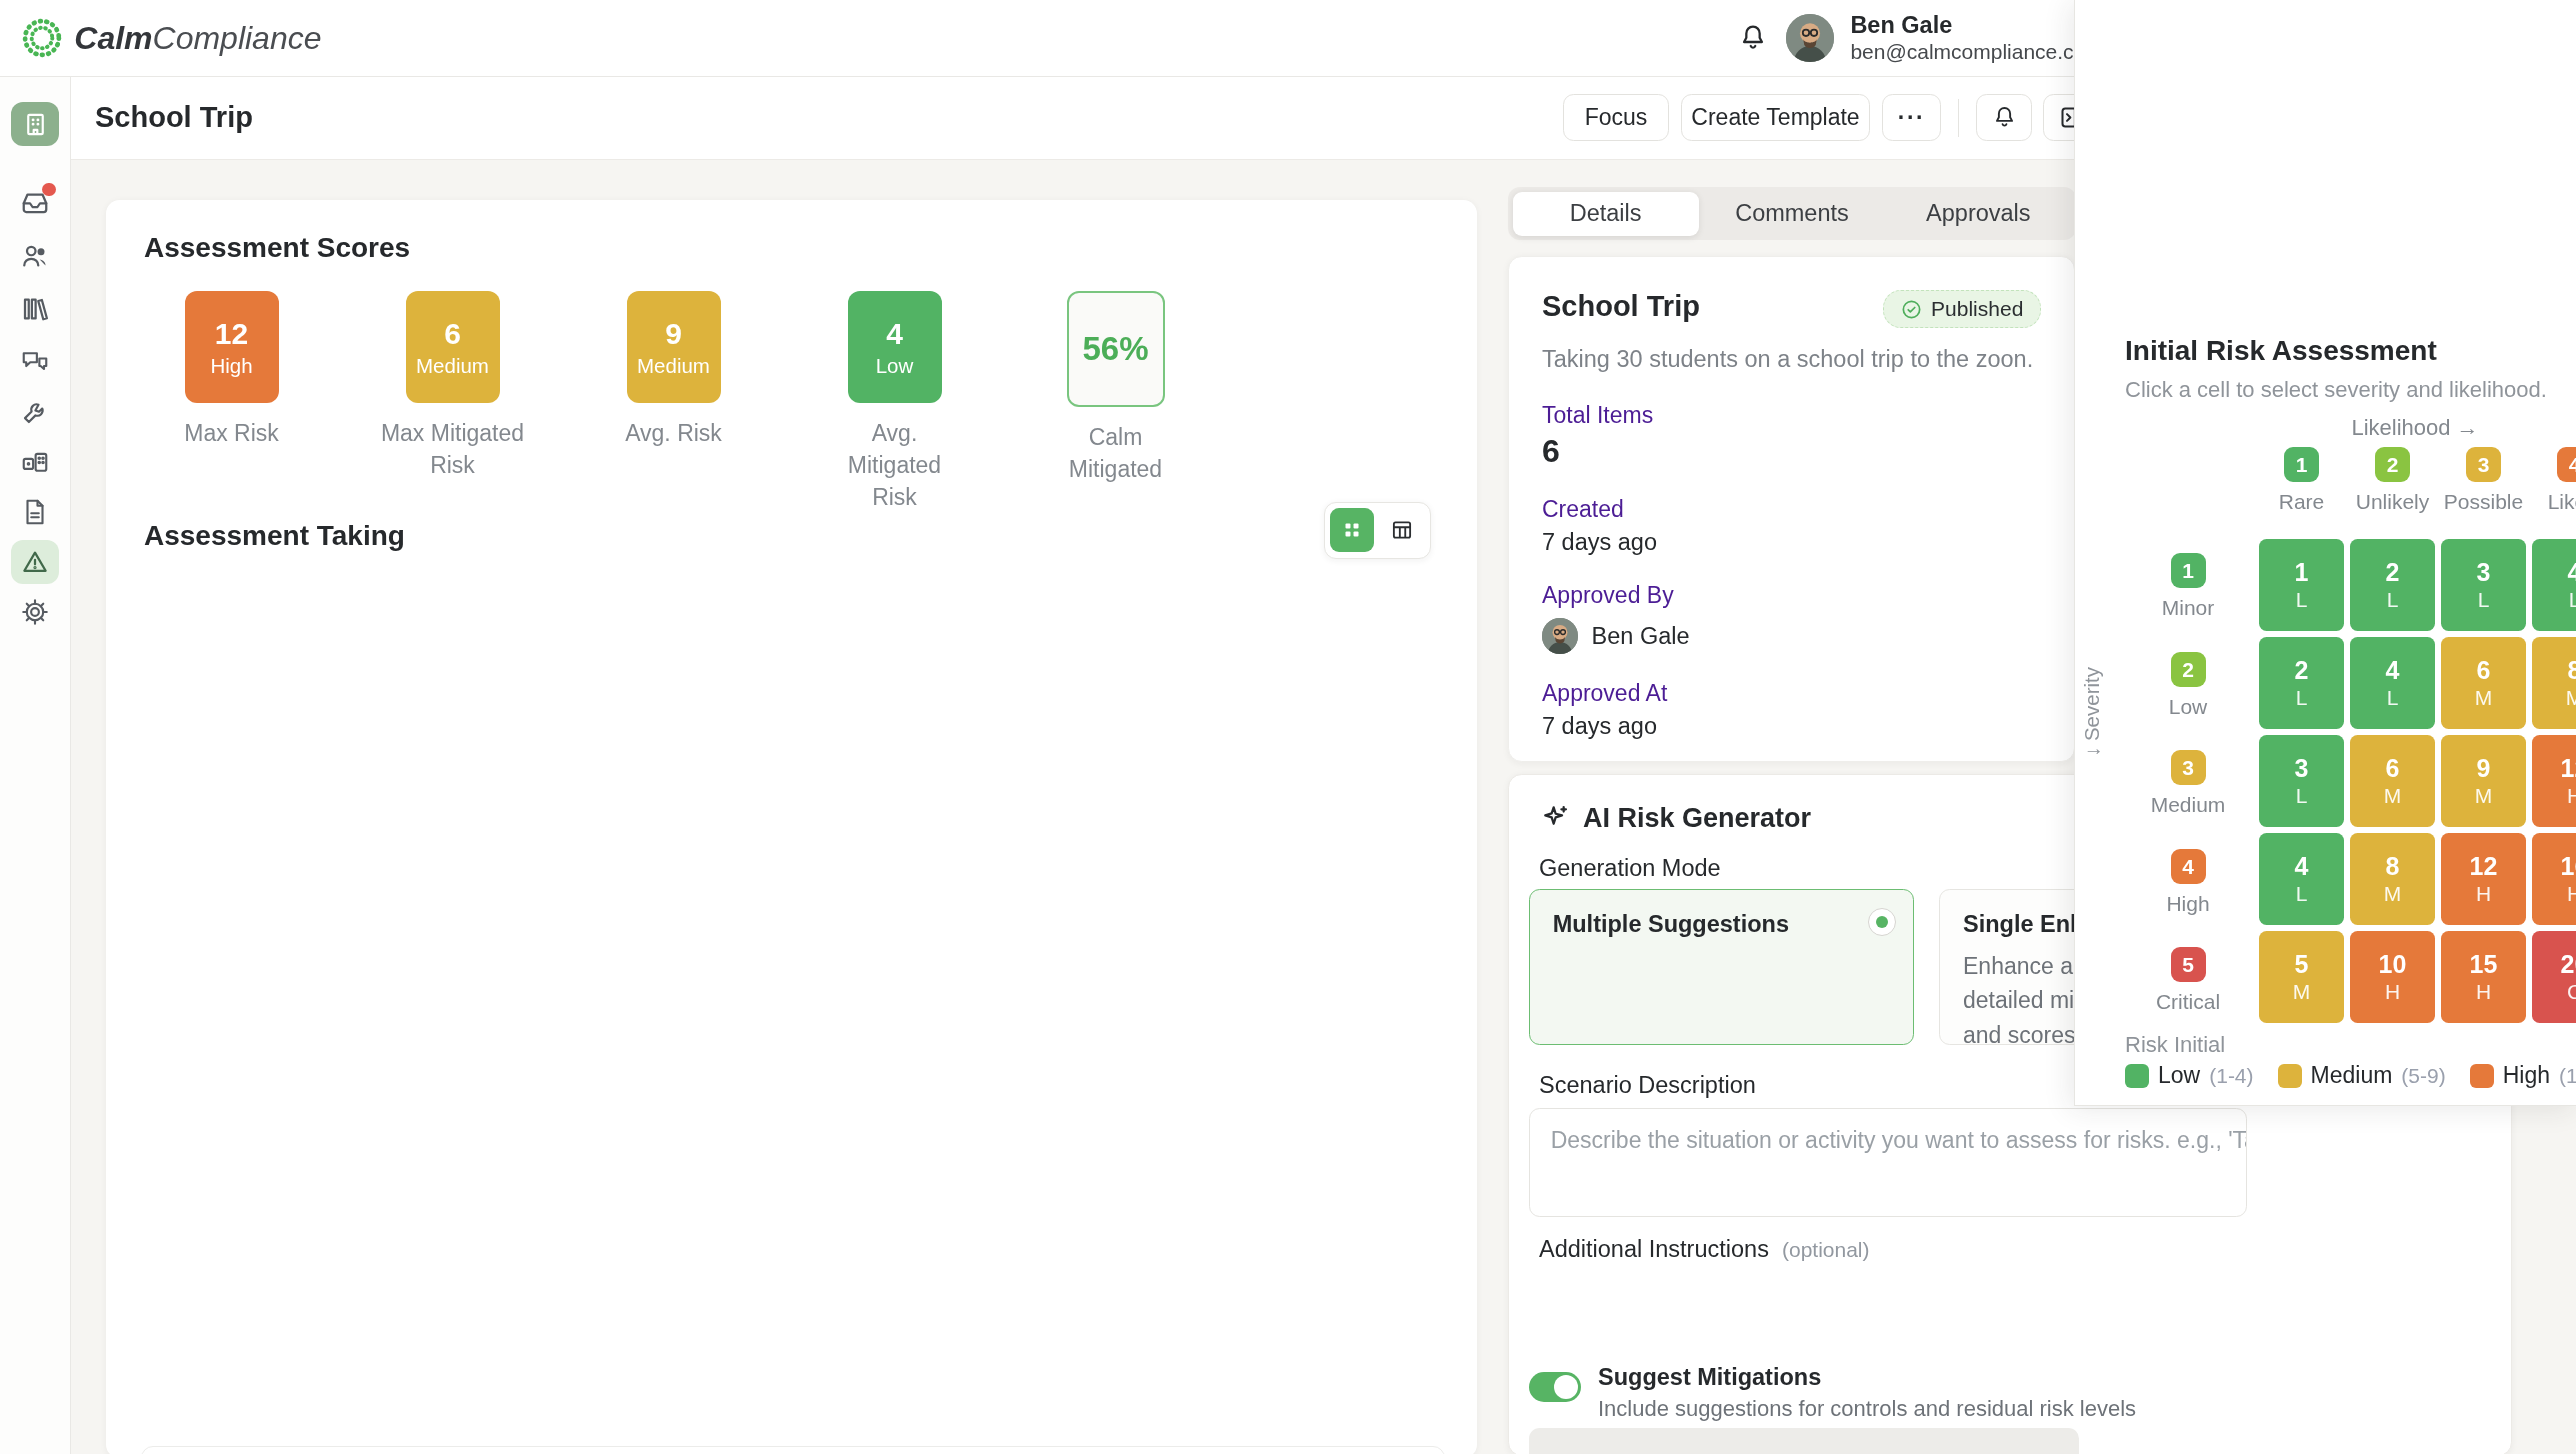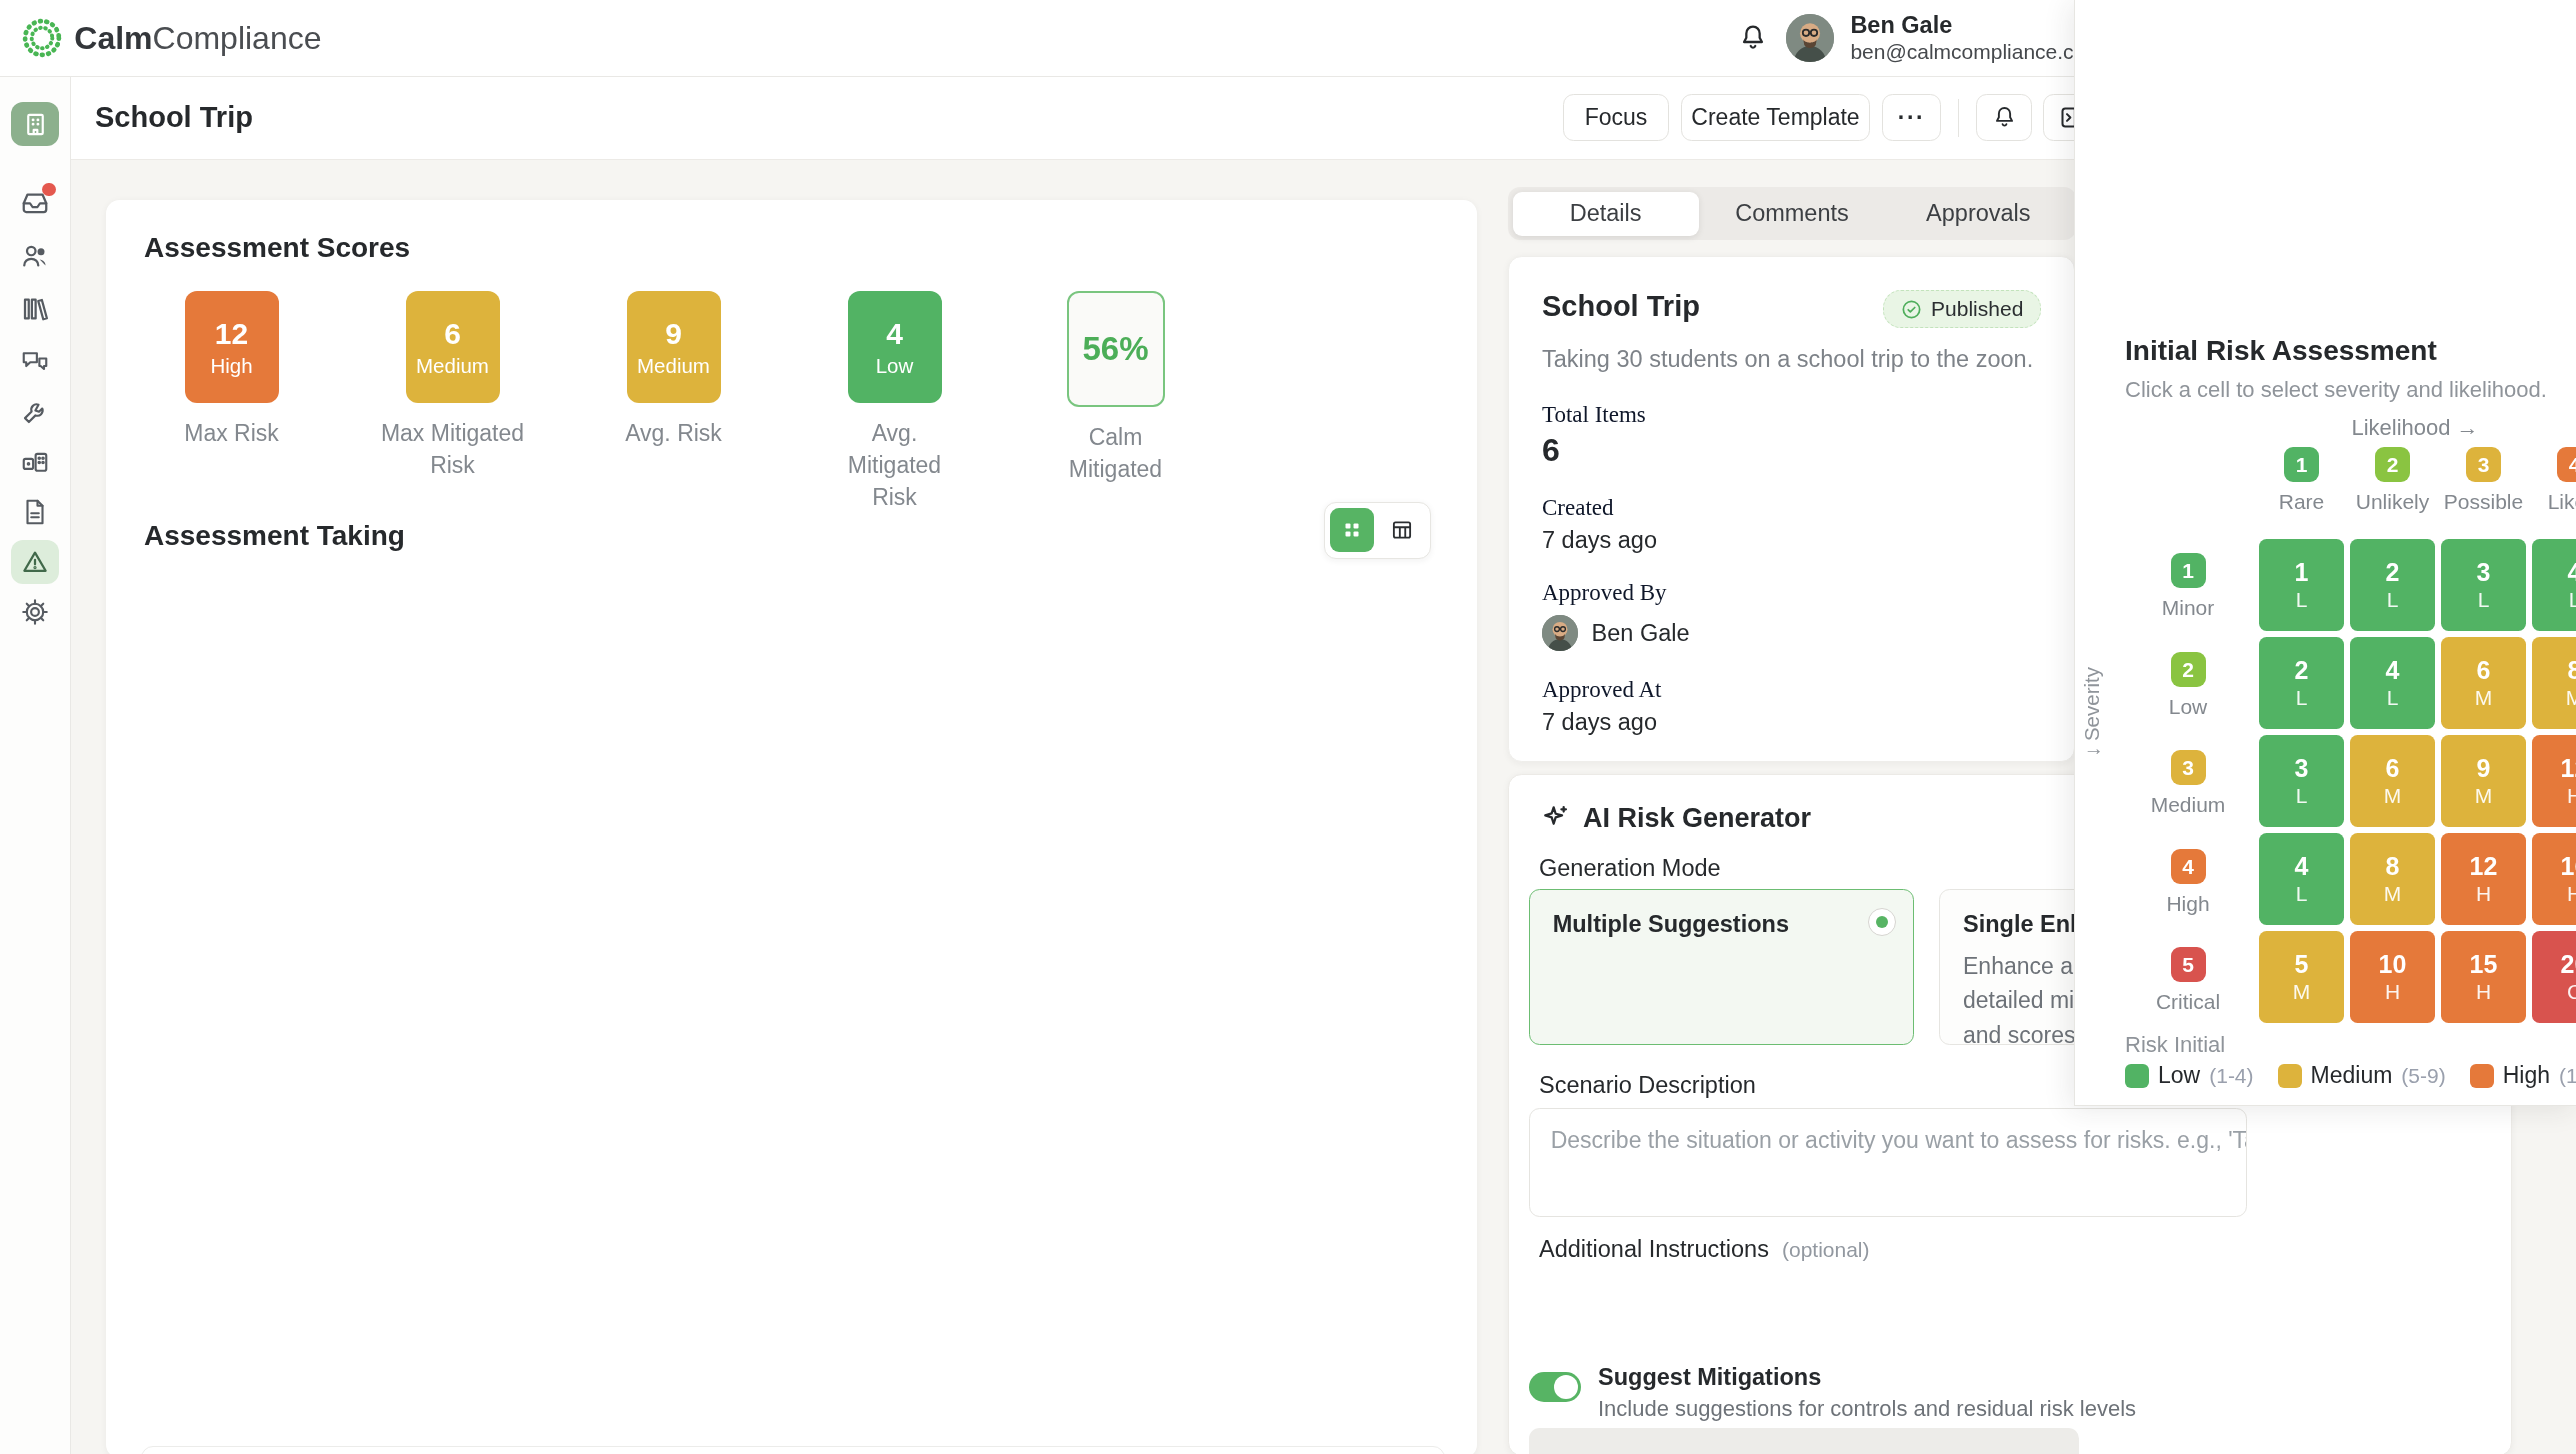--- a/index.html
+++ b/index.html
@@ -2,21 +2,21 @@
 <html style="font-size:12px"><head>
 <meta charset="utf-8">
 <style>
   html,body{margin:0;padding:0;background:#e8e8e8;font-family:"Liberation Sans",sans-serif;}
   .stage{position:relative;width:2576px;height:1455px;background:#f6f5f2;overflow:hidden;}
   .abs{position:absolute;}
   svg{display:block;}
 
   
   .topbar{left:0;top:0;width:2576px;height:76px;background:#fff;border-bottom:0.8px solid #e9e8e5;z-index:10;}
-  .brand{left:19.7px;top:16px;display:flex;align-items:center;gap:10.6px;}
+  .brand{left:19.7px;top:16px;display:flex;align-items:center;gap:10.6px;font-style:italic;}
   .brand-text{font-size:32px;color:#3a3d40;}
   .brand-text b{font-weight:bold;color:#33363a;}
   .brand-text span{font-weight:400;color:#4a4d51;}
   .user-cluster{left:1737px;top:0;height:76px;display:flex;align-items:center;gap:16.7px;}
   .user-name{font-size:23.5px;font-weight:bold;color:#26292c;line-height:1.15;}
   .user-email{font-size:21px;color:#46494d;line-height:1.2;}
   .avatar{border-radius:50%;overflow:hidden;background:#7f8a82;}
 
   
   .sidebar{left:0;top:76px;width:70px;height:1379px;background:#fdfdfc;border-right:0.8px solid #e9e8e5;z-index:9;}
@@ -70,21 +70,21 @@
   
   .tabsbar{left:1508px;top:187px;width:568px;height:53px;background:#eceae7;border-radius:12px;display:flex;padding:4.5px;box-sizing:border-box;z-index:4;}
   .tab{flex:1;display:flex;align-items:center;justify-content:center;font-size:23.5px;color:#3c3f43;border-radius:9px;}
   .tab.active{background:#fff;box-shadow:0 1.5px 6px rgba(40,40,40,.10);font-weight:400;}
 
   .details-card{left:1508px;top:256px;width:567px;height:506px;z-index:4;border:0.8px solid #efeeeb;padding:33px;box-sizing:border-box;overflow:hidden;}
   .d-titlerow{display:flex;justify-content:space-between;align-items:flex-start;}
   .d-title{font-size:29px;font-weight:bold;color:#26292c;}
   .badge{display:flex;align-items:center;gap:7.6px;background:#e9f5e5;border:1.5px dashed #c3e3bc;border-radius:18px;padding:6px 16.7px;font-size:21px;color:#2b2e31;}
   .d-desc{margin-top:13.6px;font-size:23.5px;color:#7d8288;line-height:1.45;}
-  .dlabel{margin-top:26px;font-size:23px;color:#0f172a;font-family:Liberation Serif, serif;}
+  .dlabel{margin-top:26px;font-size:23px;color:#4c1d95;}
   .dval{margin-top:6px;font-size:23.5px;color:#26292c;}
   .dbig{margin-top:4.5px;font-size:32px;font-weight:bold;color:#26292c;}
   .d-person{margin-top:9px;display:flex;align-items:center;gap:13.6px;font-size:23.5px;color:#26292c;}
 
   .ai-card{left:1508px;top:774px;width:1002px;height:680px;z-index:3;border:0.8px solid #eceae6;}
   .ai-head{position:absolute;left:30px;top:27px;display:flex;align-items:center;gap:12px;font-size:27px;font-weight:bold;color:#26292c;}
   .ai-sub{position:absolute;left:30px;top:80px;font-size:23.5px;color:#26292c;}
   .mode-card{position:absolute;top:114px;width:385px;height:156px;border-radius:10.6px;box-sizing:border-box;padding:21px 23px;}
   .mode-sel{border:1.5px solid #6cbd72;background:#f3f8f2;}
   .mode-unsel{border:1.5px solid #e6e5e1;background:#fdfdfc;}

